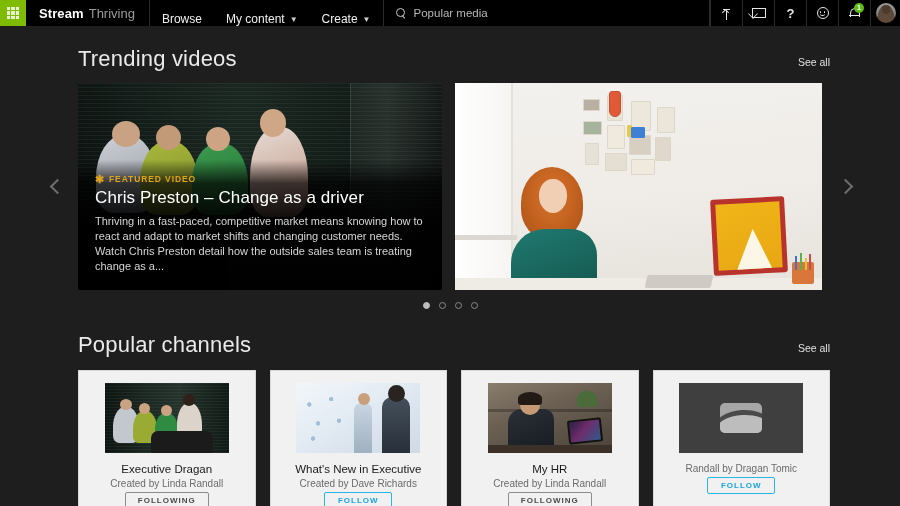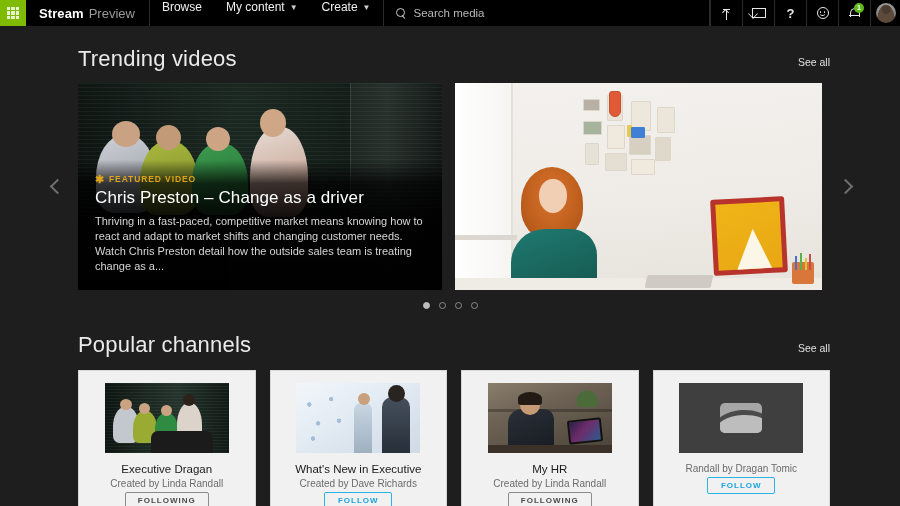--- a/index.html
+++ b/index.html
@@ -63,21 +63,21 @@
   }
   .brand-sub {
     font-size: 13px;
     color: #9a9a9a;
     margin-left: 5px;
     font-weight: normal;
   }
 
   .nav-links {
     display: flex;
-    align-items: flex-start;
+    align-items: flex-end;
     border-right: 1px solid #2b2b2b;
   }
   .nav-item {
     display: flex;
     align-items: center;
     padding: 0 12px;
     font-size: 12px;
     color: #f0f0f0;
     cursor: pointer;
     white-space: nowrap;
@@ -719,40 +719,40 @@
         <i></i>
         <i></i>
         <i></i>
         <i></i>
         <i></i>
     </span>
   </div>
 
   <div class="brand">
     <span class="brand-name">Stream</span>
-    <span class="brand-sub">Preview</span>
+    <span class="brand-sub">Thriving</span>
   </div>
 
   <nav class="nav-links">
     <div class="nav-item">
       <span>Browse</span>
     </div>
     <div class="nav-item">
       <span>My content</span>
       <span class="caret">▼</span>
     </div>
     <div class="nav-item">
       <span>Create</span>
       <span class="caret">▼</span>
     </div>
   </nav>
 
   <div class="search-zone">
     <span class="search-ico"></span>
-    <span class="search-text">Search media</span>
+    <span class="search-text">Popular media</span>
   </div>
 
   <div class="header-actions">
     <div class="hact">
       <span class="ico-upload">
           <span></span>
         </span>
     </div>
     <div class="hact">
       <span class="ico-mail"></span>

